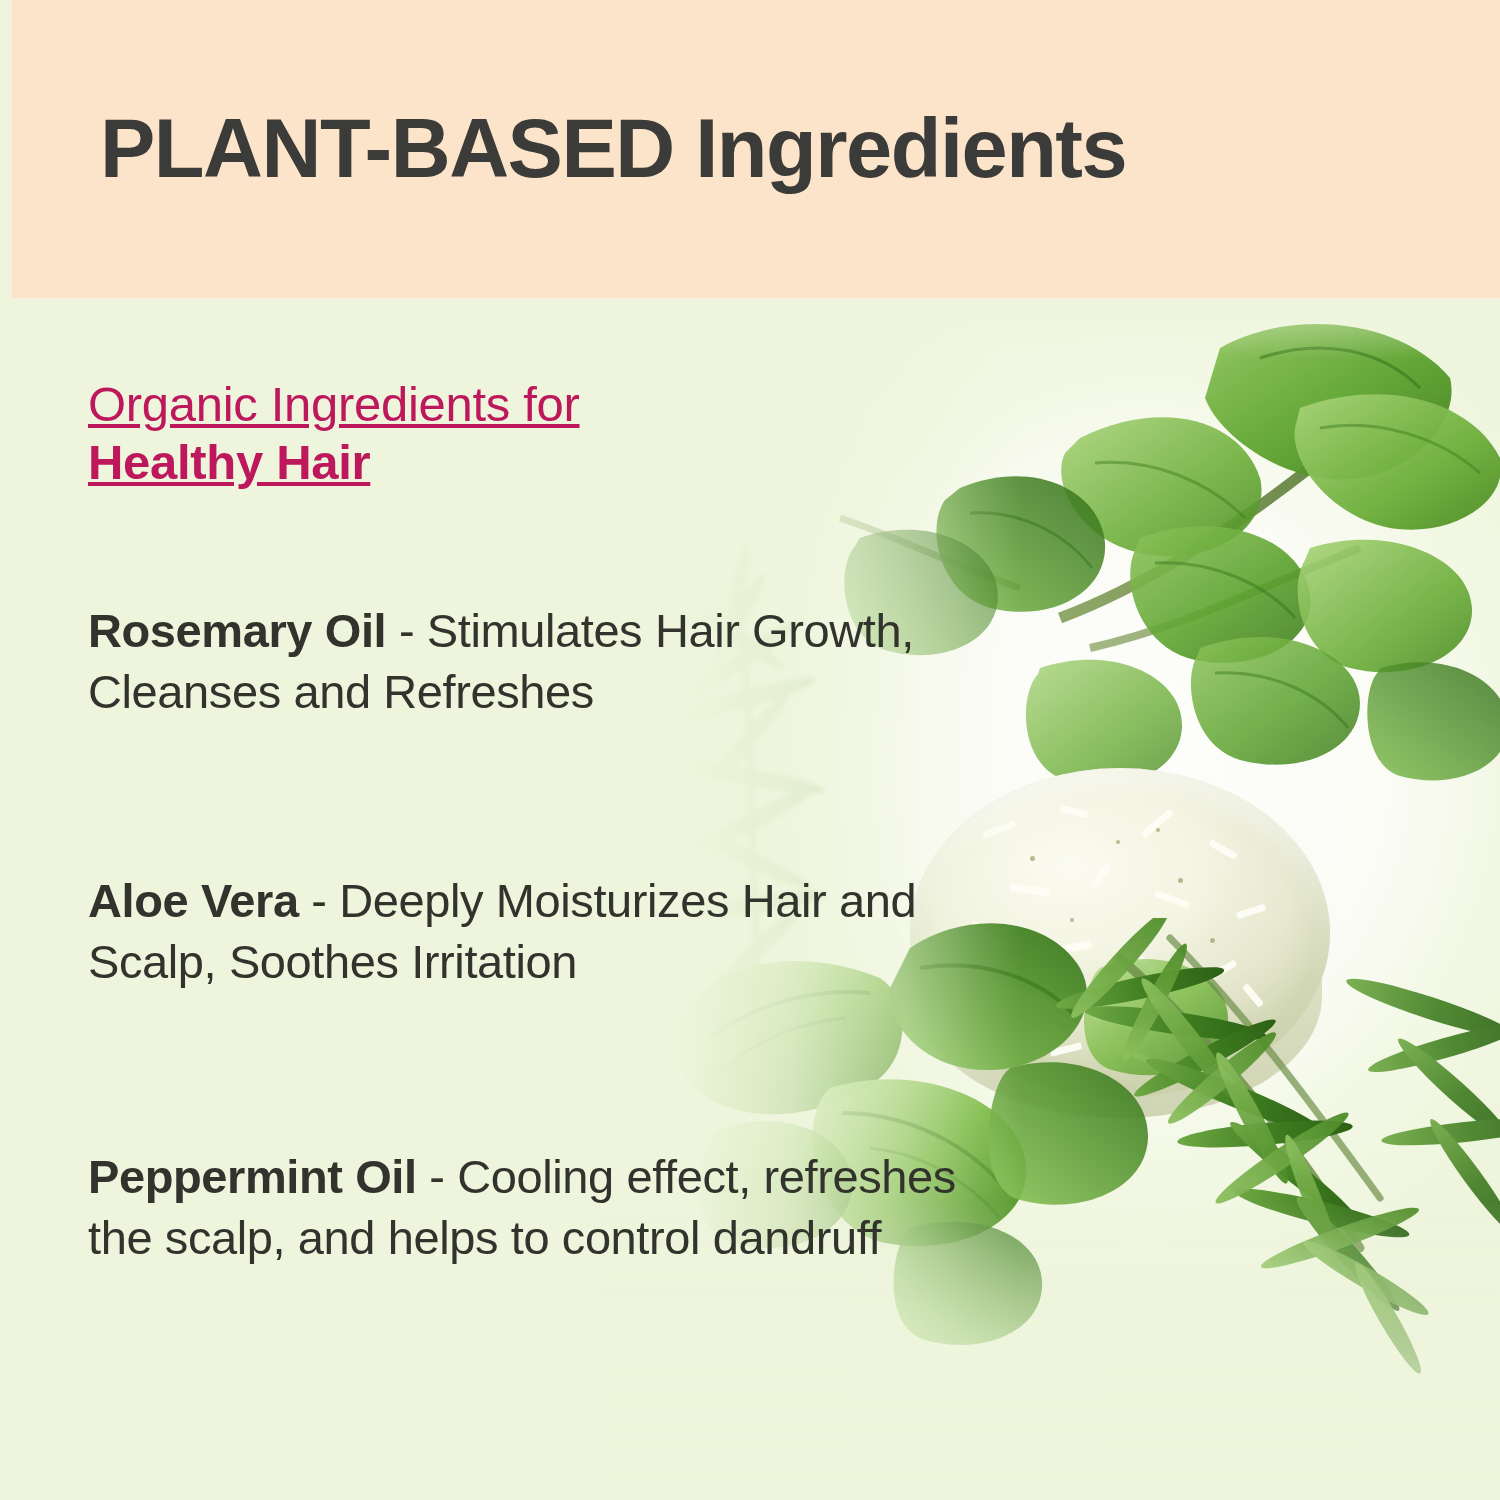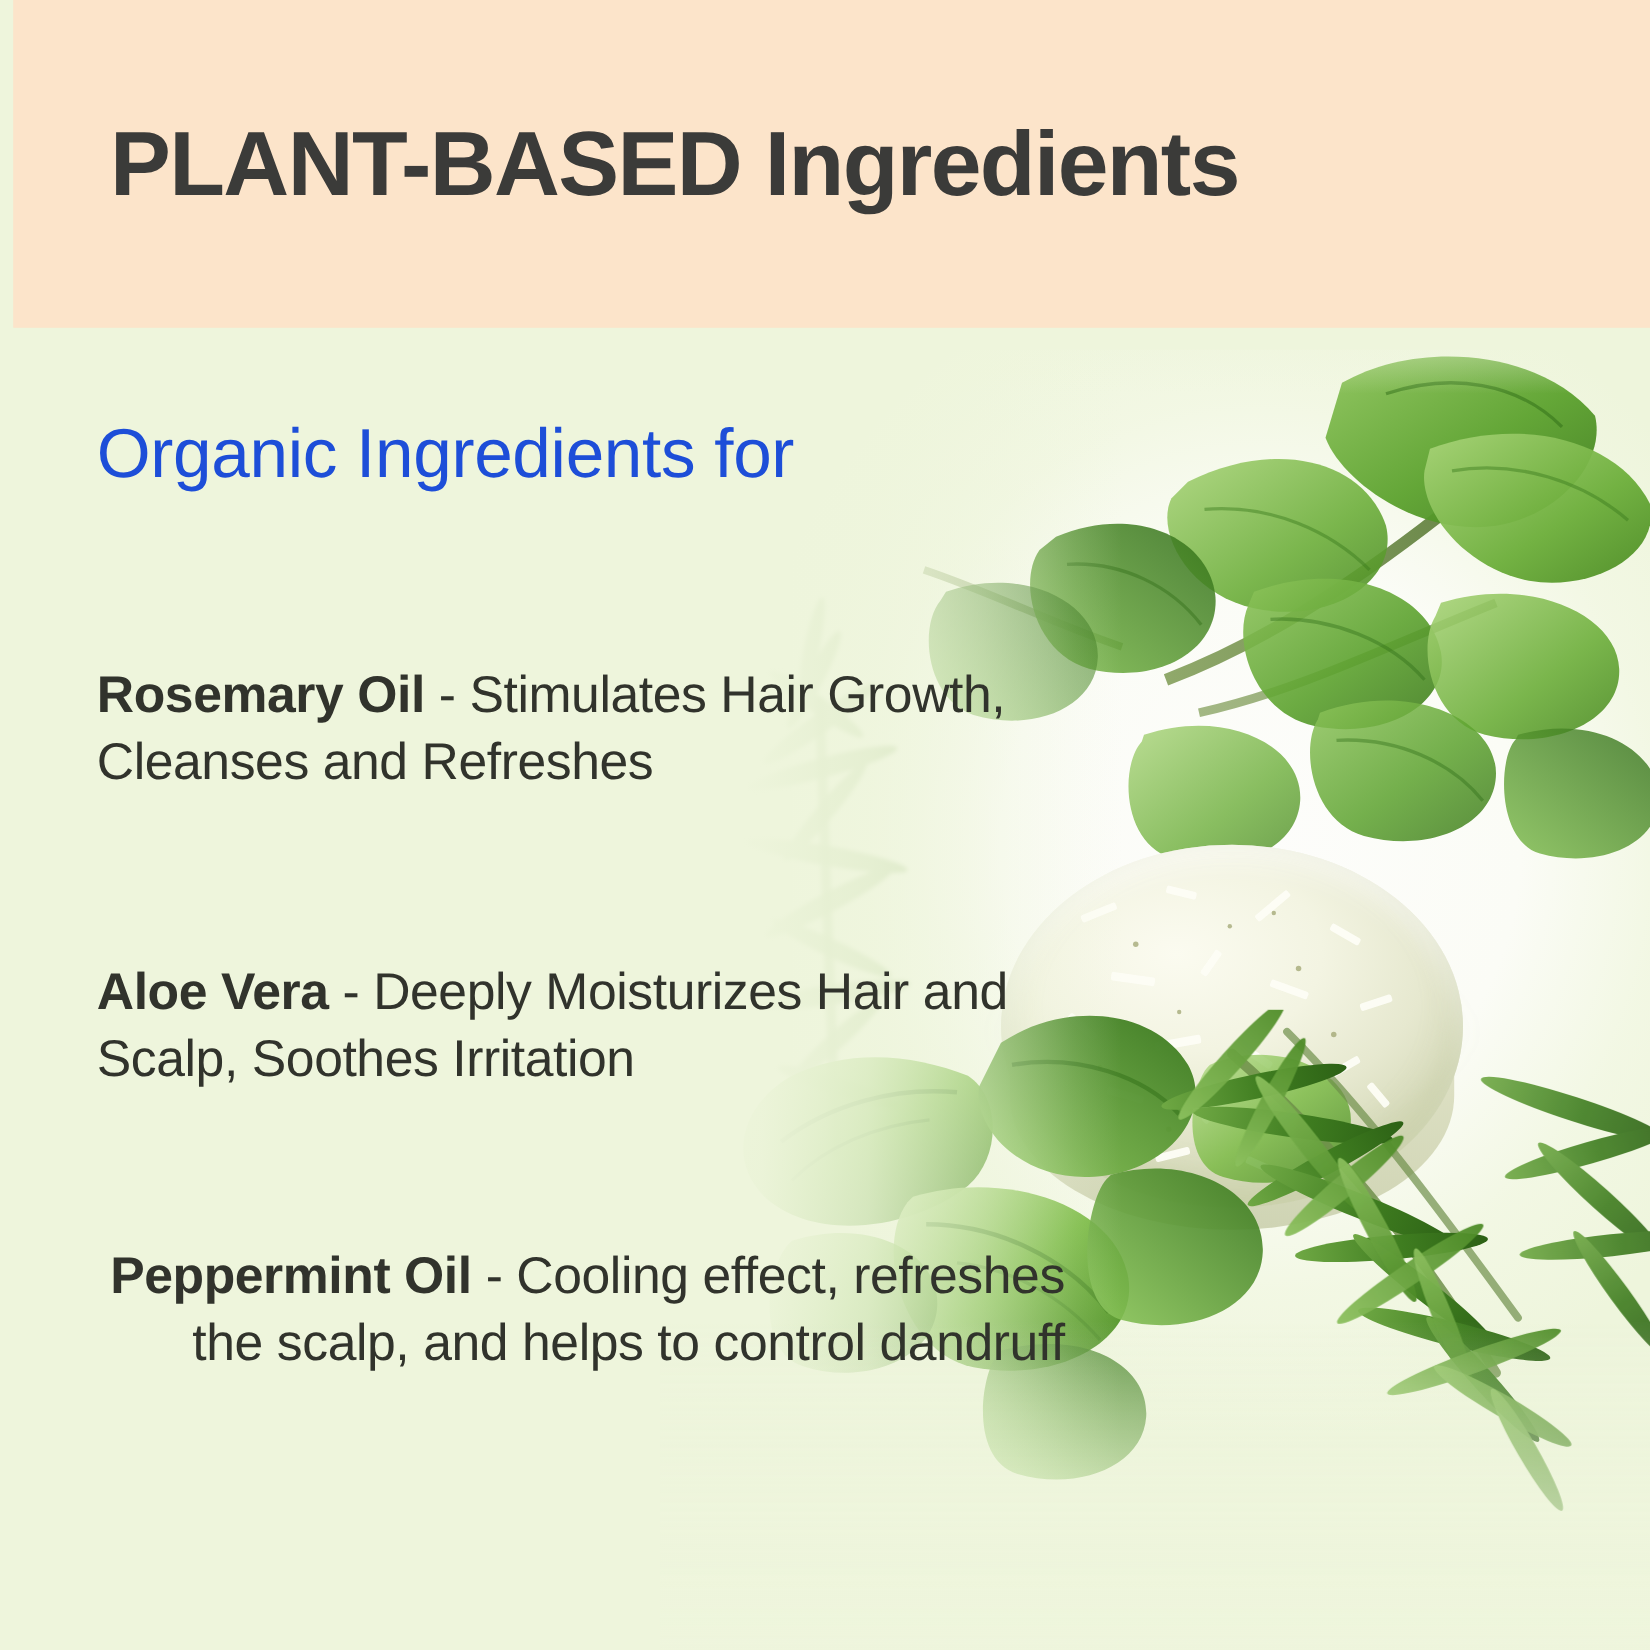--- a/index.html
+++ b/index.html
@@ -137,40 +137,41 @@
   .content {
     position:absolute;
     left:88px; top:298px;
     width:880px; height:1202px;
     z-index:10;
   }
 
   .intro {
     position:absolute;
     left:0; top:78px;
-    color:#1d4ed8;
-    font-size:63px;
+    color:#be185d;
+    font-size:49px;
     line-height:1.18;
     letter-spacing:-0.3px;
+    text-decoration:underline;
   }
   .intro .intro-line1 { display:block; font-weight:400; }
   .intro .intro-line2 { display:block; font-weight:700; }
 
   .ingredient {
     position:absolute;
     left:0;
     color:#31332c;
     font-size:47px;
     line-height:1.30;
     letter-spacing:-0.4px;
     width:880px;
   }
   .ing-1 { top:302px; }
   .ing-2 { top:572px; }
-  .ing-3 { top:830px;text-align:right; }
+  .ing-3 { top:848px; }
 
   .ing-name { font-weight:700; }
   .ing-desc { font-weight:400; }
 </style>
 </head>
 <body>
 
 <div class="infographic">
 
   <div class="photo">
@@ -447,20 +448,21 @@
   </div>
 
   <div class="header-band">
     <div class="header-title">PLANT-BASED Ingredients</div>
   </div>
 
   <div class="content">
 
     <div class="intro">
       <span class="intro-line1">Organic Ingredients for</span>
+      <span class="intro-line2">Healthy Hair</span>
     </div>
 
     <p class="ingredient ing-2">
       <span class="ing-name">Aloe Vera</span><span class="ing-desc"> - Deeply Moisturizes Hair and Scalp, Soothes Irritation</span>
     </p>
 
     <p class="ingredient ing-1">
       <span class="ing-name">Rosemary Oil</span><span class="ing-desc"> - Stimulates Hair Growth, Cleanses and Refreshes</span>
     </p>
 

